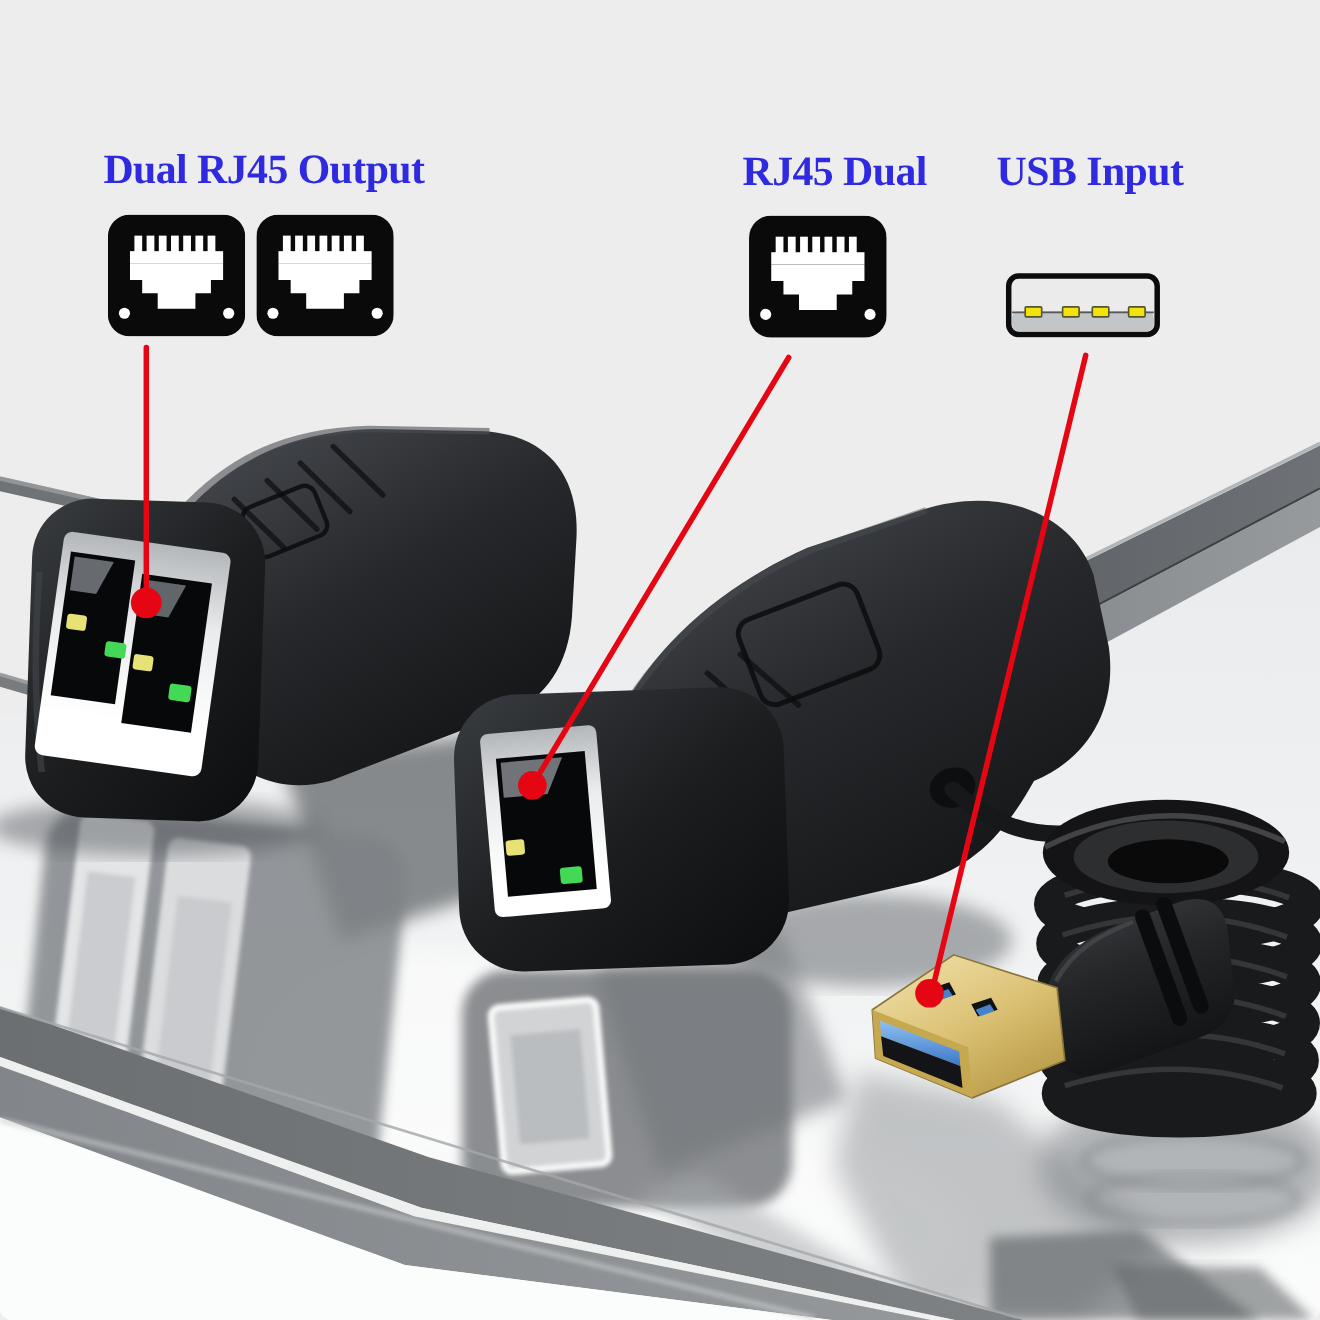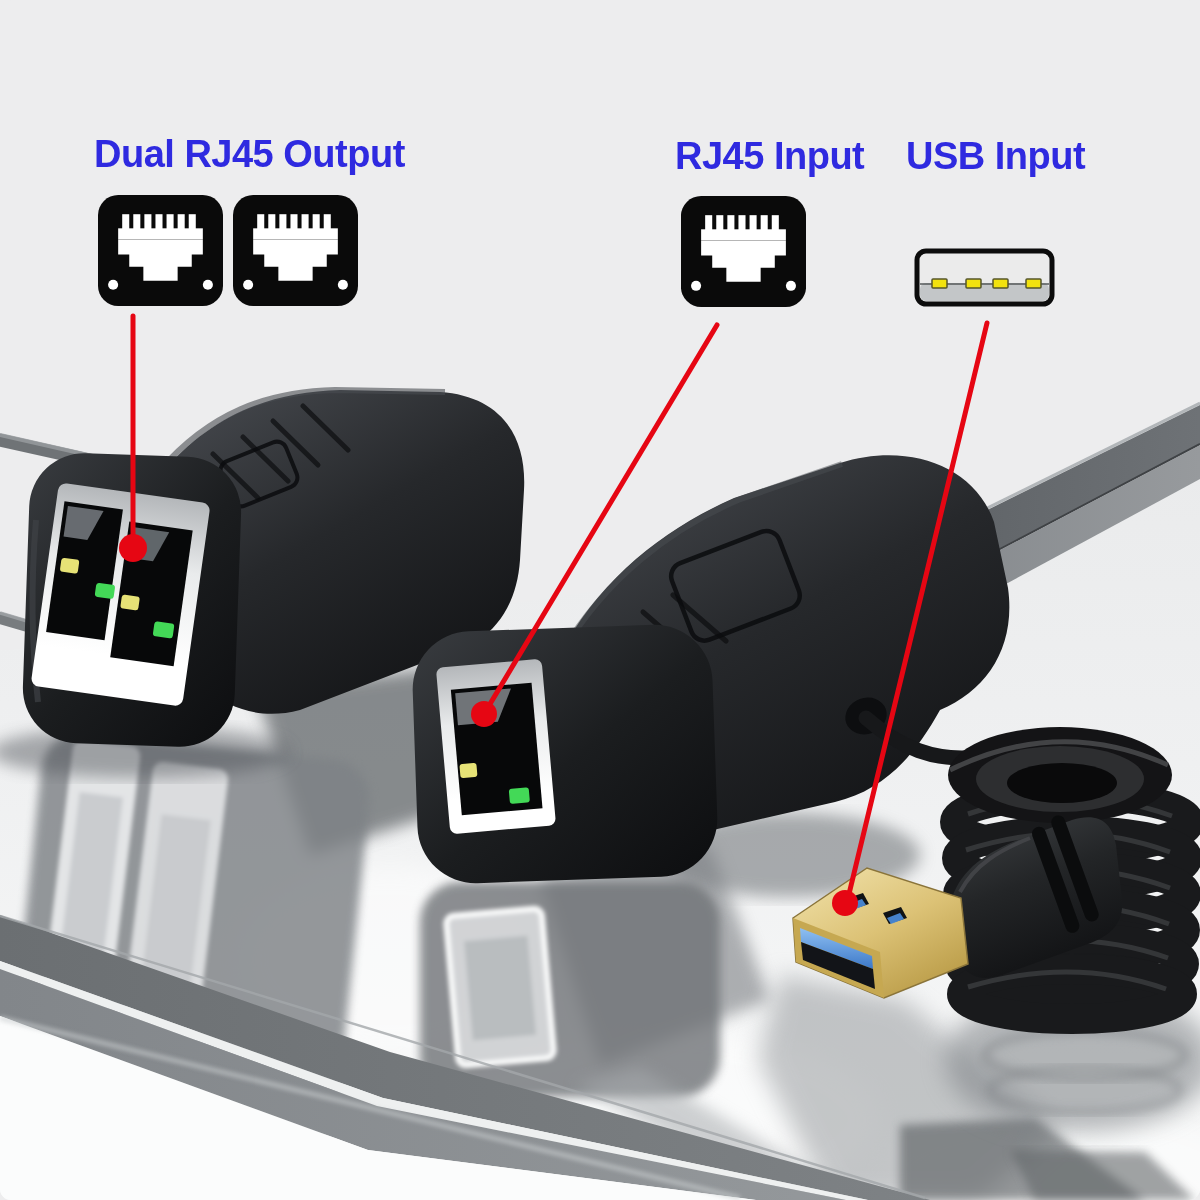--- a/index.html
+++ b/index.html
@@ -1,17 +1,17 @@
 <!DOCTYPE html>
 <html><head>
 <meta charset="utf-8">
 <style>
   html,body{margin:0;padding:0;background:#ededee;}
   .scene{position:relative;width:1200px;height:1200px;overflow:hidden;
-         font-family:Liberation Sans, sans-serif;background:#ededee;border-radius:11px;}
+         font-family:Liberation Serif, serif;background:#ededee;border-radius:11px;}
   .scene svg.stage{position:absolute;left:0;top:0;}
   .label{position:absolute;font-weight:800;font-size:38px;line-height:1.1;
          letter-spacing:-0.5px;color:#2f2ae0;white-space:nowrap;}
   .icon{position:absolute;}
 </style>
 </head>
 <body>
 
 <div class="scene">
 
@@ -269,21 +269,21 @@
       <line x1="987" y1="323" x2="849" y2="894"></line>
     </g>
     <g fill="#e60613">
       <circle cx="133" cy="548" r="14"></circle>
       <circle cx="484" cy="714" r="13"></circle>
       <circle cx="845" cy="903" r="13"></circle>
     </g>
   </svg>
 
   <div class="label" style="left:94px;top:134px">Dual RJ45 Output</div>
-  <div class="label" style="left:675px;top:136px">RJ45 Input</div>
+  <div class="label" style="left:675px;top:136px">RJ45 Dual</div>
   <div class="label" style="left:906px;top:136px">USB Input</div>
 
   <svg class="icon" style="left:98px;top:195px" width="125" height="111" viewBox="0 0 124 110">
       <use href="#rj45-port-glyph"></use>
     </svg>
   <svg class="icon" style="left:233px;top:195px" width="125" height="111" viewBox="0 0 124 110">
       <use href="#rj45-port-glyph"></use>
     </svg>
   <svg class="icon" style="left:679px;top:196px" width="129" height="111" viewBox="0 0 124 110">
       <use href="#rj45-port-glyph"></use>

